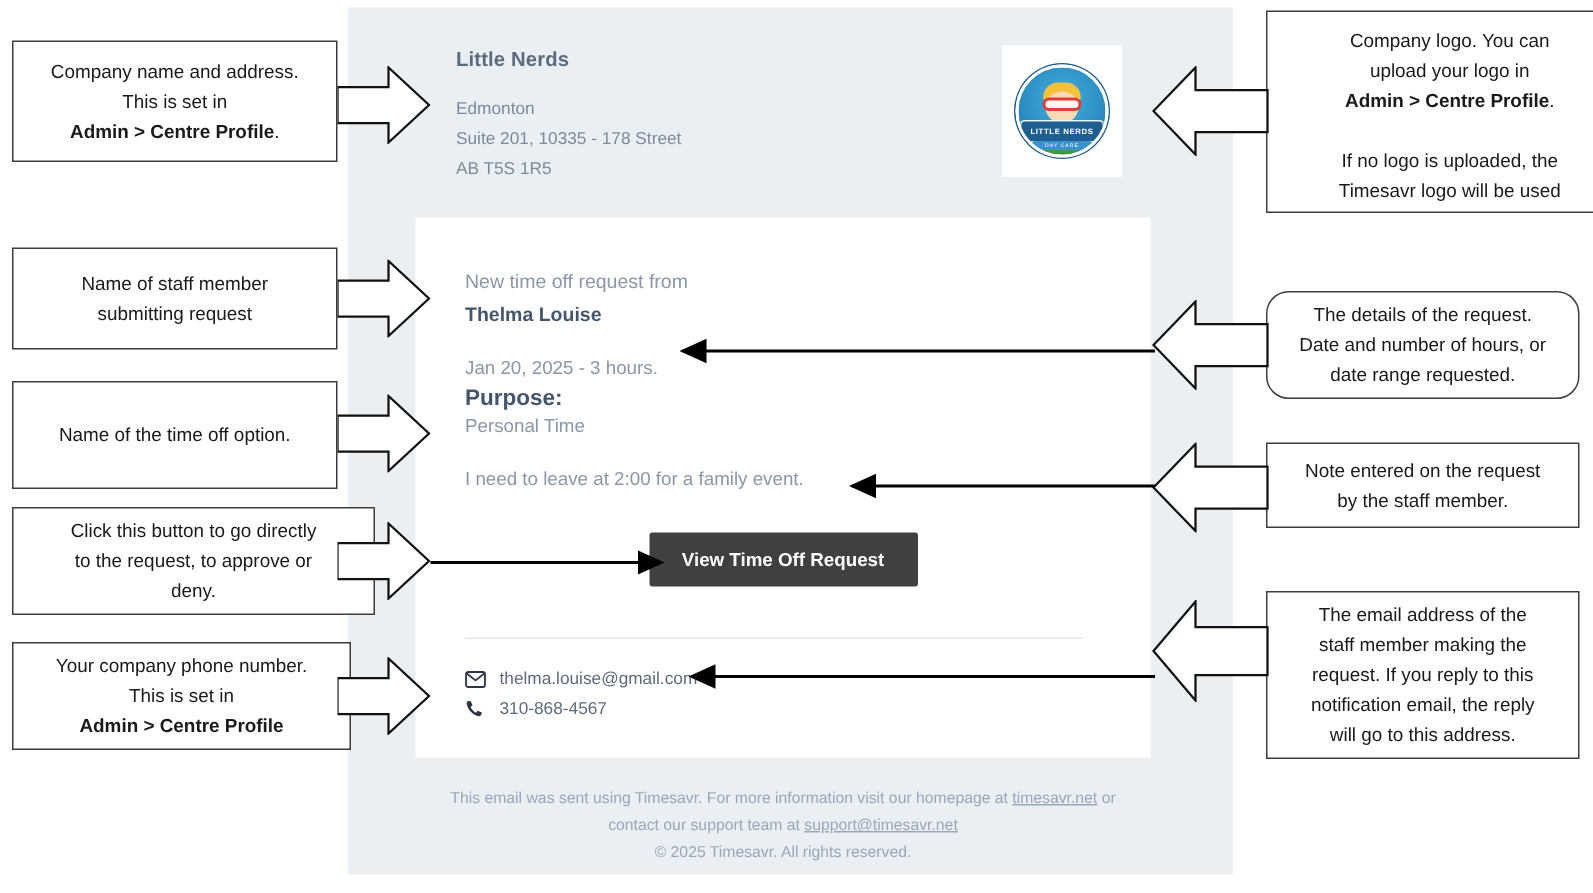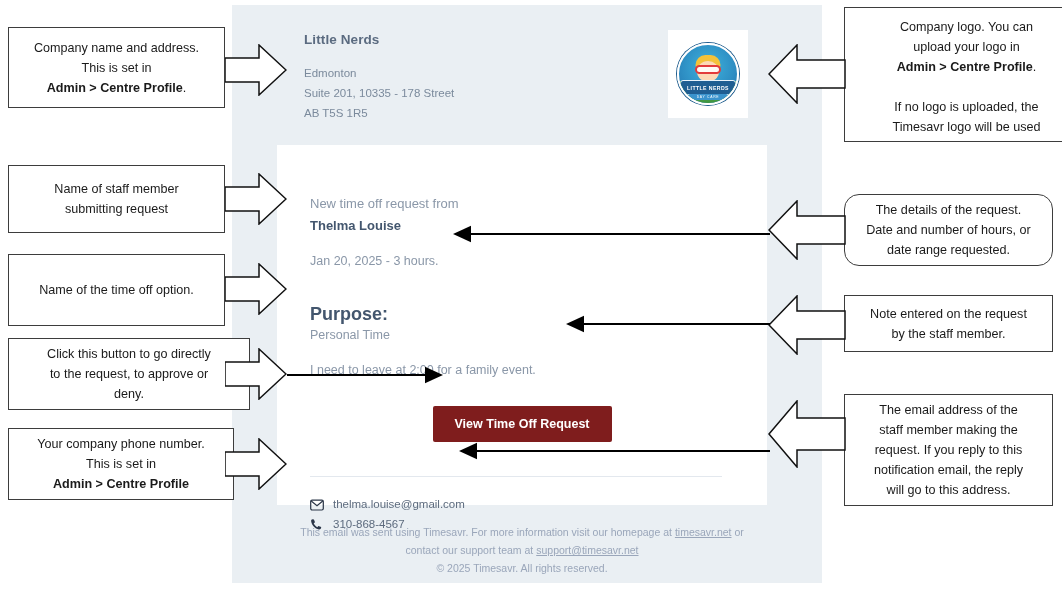--- a/index.html
+++ b/index.html
@@ -78,30 +78,30 @@
     position: absolute; left: 50%; bottom: 6%; transform: translateX(-50%);
     width: 40px; height: 6px; background: #3a93cd; border-radius: 2px;
     display: flex; align-items: center; justify-content: center;
   }
   .logo-sub span { font-size: 3.4px; color: #ffffff; letter-spacing: .7px; }
 
   .email-card {
     position: absolute; left: 45px; top: 140px;
     width: 490px; height: 360px; background: #ffffff;
   }
-  .card-inner { padding: 48px 33px 0 33px; }
+  .card-inner { padding: 32px 33px 0 33px; }
   .intro { font-size: 13px; color: #8a97a8; line-height: 22px; }
   .intro-name { font-size: 13px; color: #43566e; font-weight: bold; line-height: 22px; }
   .detail-line { margin-top: 17px; font-size: 12.5px; color: #8a97a8; }
-  .purpose-label { margin-top: 36px; font-size: 18px; color: #43566e; font-weight: bold; }
+  .purpose-label { margin-top: 5px; font-size: 15px; color: #43566e; font-weight: bold; }
   .purpose-value { margin-top: 3px; font-size: 12.5px; color: #8a97a8; }
   .note-line { margin-top: 21px; font-size: 12.5px; color: #8a97a8; }
   .cta-wrap { margin-top: 29px; text-align: center; }
   .cta-btn {
-    display: inline-block; background: #7f1d1d; color: #ffffff;
+    display: inline-block; background: #404040; color: #ffffff;
     font-size: 12.5px; font-weight: bold; padding: 11px 22px;
     border: none; border-radius: 2px; cursor: pointer;
   }
   .divider {
     margin: 34px 12px 0 0; height: 1px; background: #e3e8ee;
   }
   .contact { margin-top: 18px; }
   .contact-row {
     display: flex; align-items: center; gap: 9px; height: 17px;
   }

